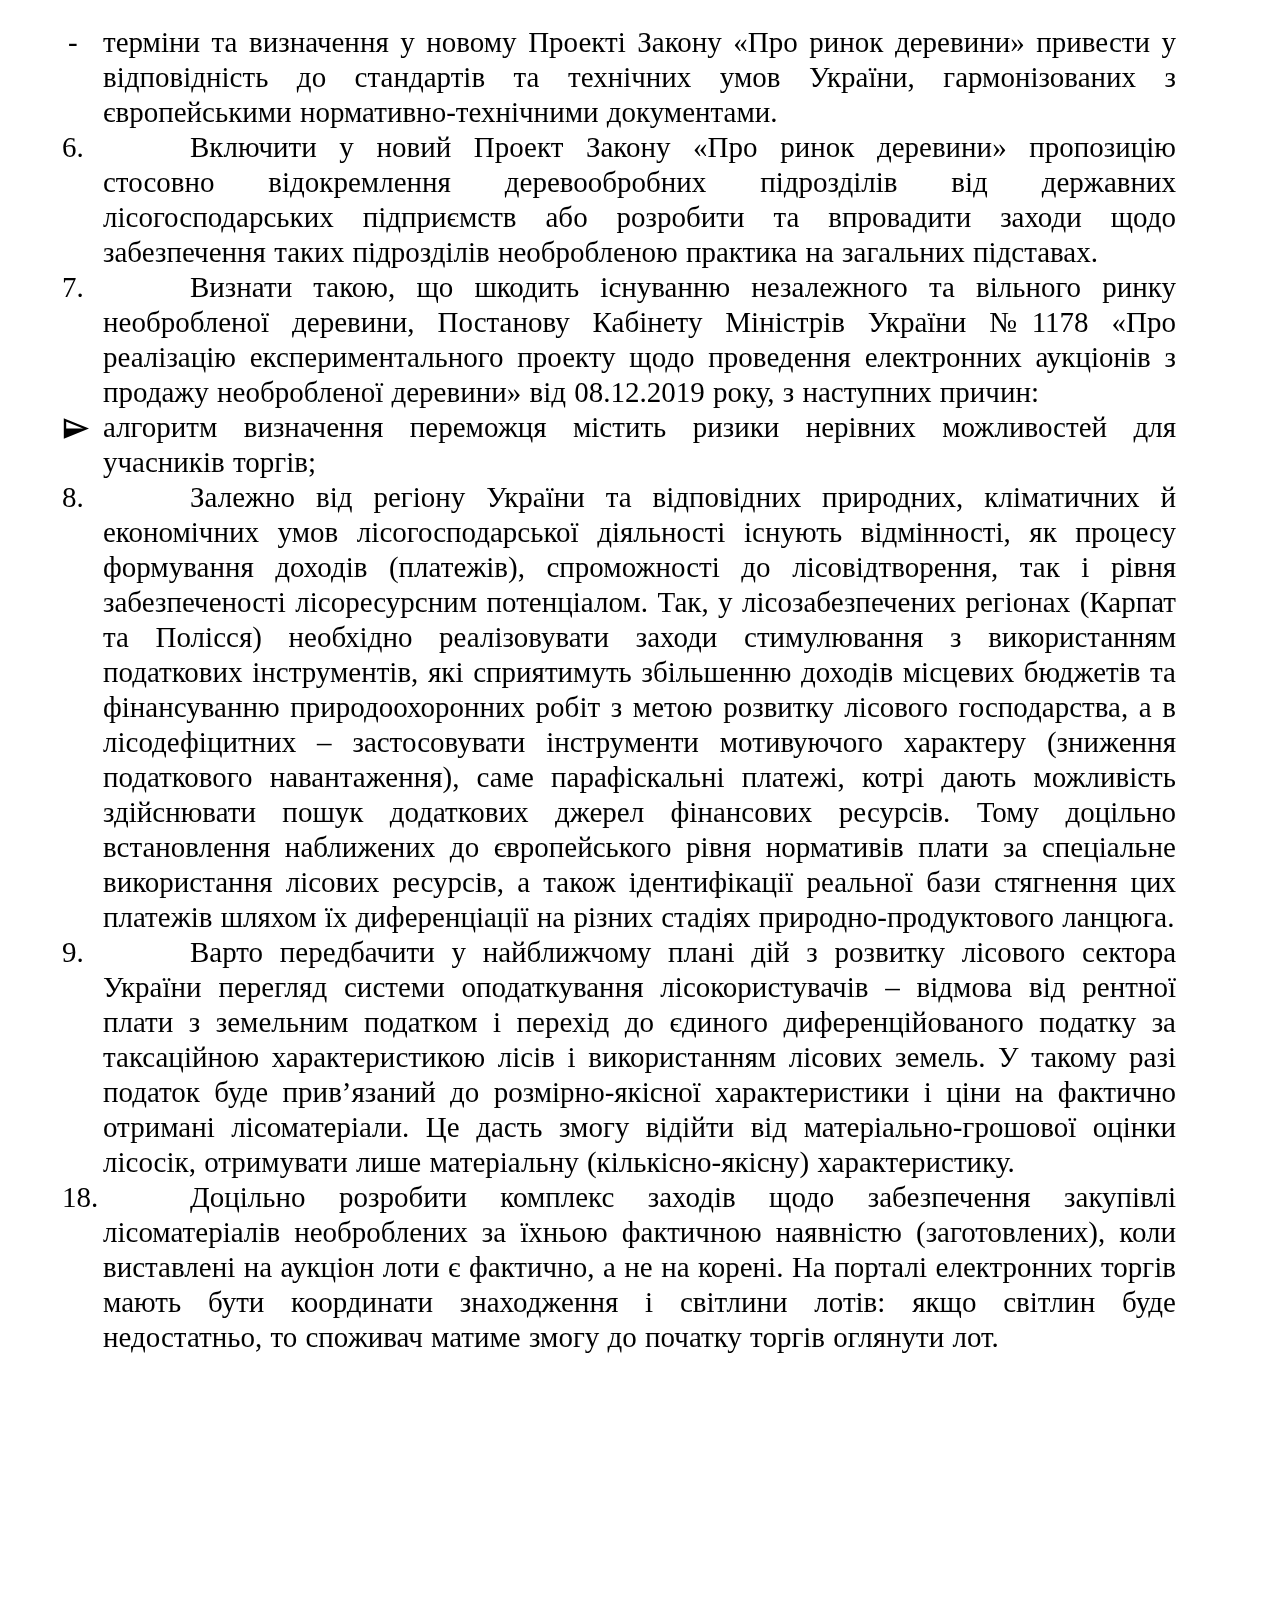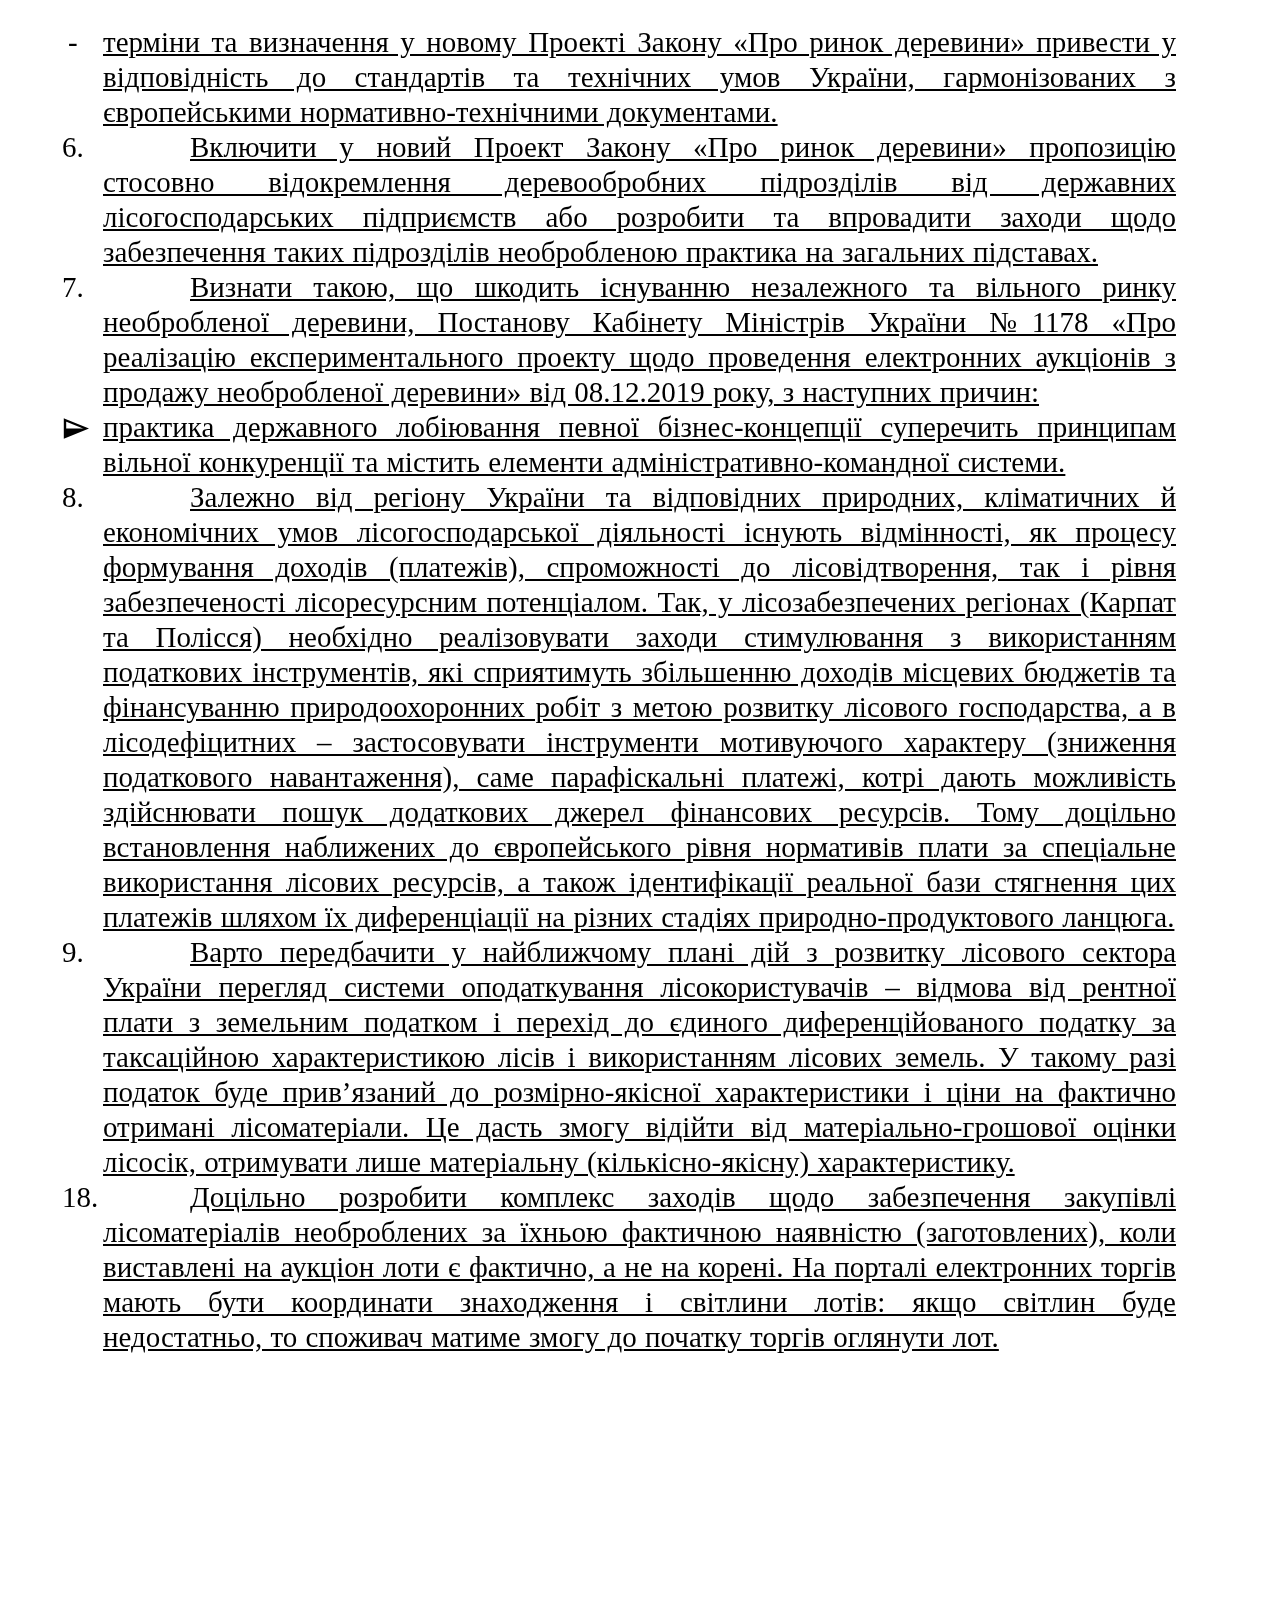--- a/index.html
+++ b/index.html
@@ -34,21 +34,21 @@
     width: 41px;
     text-align: left;
     text-indent: 0;
   }
   .para.num { text-indent: 87px; }
   .para.dash .marker { left: 6px; }
   .marker.bullet svg {
     display: block;
     margin-top: 8px;
   }
-  .txt { color: #000000; text-decoration: underline; }
+  .txt { color: #000000; }
 </style>
 </head>
 <body>
 
 <div class="page">
 
   <div class="para dash">
     <span class="marker">-</span>
     <span class="txt">терміни та визначення у новому Проекті Закону «Про ринок деревини» привести у відповідність до стандартів та технічних умов України, гармонізованих з європейськими нормативно-технічними документами.</span>
   </div>
@@ -57,31 +57,31 @@
     <span class="marker">6.</span>
     <span class="txt">Включити у новий Проект Закону «Про ринок деревини» пропозицію стосовно відокремлення деревообробних підрозділів від державних лісогосподарських підприємств або розробити та впровадити заходи щодо забезпечення таких підрозділів необробленою практика на загальних підставах.</span>
   </div>
 
   <div class="para num">
     <span class="marker">7.</span>
     <span class="txt">Визнати такою, що шкодить існуванню незалежного та вільного ринку необробленої деревини, Постанову Кабінету Міністрів України №1178 «Про реалізацію експериментального проекту щодо проведення електронних аукціонів з продажу необробленої деревини» від 08.12.2019 року, з наступних причин:</span>
   </div>
 
 
-
-
   <div class="para bull">
     <span class="marker bullet">
       <svg width="27" height="21" viewBox="0 0 27 21" aria-hidden="true">
         <polygon points="3,2 24,10.5 3,19" fill="#ffffff" stroke="#000000" stroke-width="2.4"></polygon>
         <polygon points="3,10.5 24,10.5 3,19" fill="#000000"></polygon>
       </svg>
     </span>
-    <span class="txt">практика державного лобіювання певної бізнес-концепції суперечить принципам вільної конкуренції та містить елементи адміністративно-командної системи.</span>
+    <span class="txt">алгоритм визначення переможця містить ризики нерівних можливостей для учасників торгів;</span>
   </div>
+
+
 
   <div class="para num">
     <span class="marker">8.</span>
     <span class="txt">Залежно від регіону України та відповідних природних, кліматичних й економічних умов лісогосподарської діяльності існують відмінності, як процесу формування доходів (платежів), спроможності до лісовідтворення, так і рівня забезпеченості лісоресурсним потенціалом. Так, у лісозабезпечених регіонах (Карпат та Полісся) необхідно реалізовувати заходи стимулювання з використанням податкових інструментів, які сприятимуть збільшенню доходів місцевих бюджетів та фінансуванню природоохоронних робіт з метою розвитку лісового господарства, а в лісодефіцитних – застосовувати інструменти мотивуючого характеру (зниження податкового навантаження), саме парафіскальні платежі, котрі дають можливість здійснювати пошук додаткових джерел фінансових ресурсів. Тому доцільно встановлення наближених до європейського рівня нормативів плати за спеціальне використання лісових ресурсів, а також ідентифікації реальної бази стягнення цих платежів шляхом їх диференціації на різних стадіях природно-продуктового ланцюга.</span>
   </div>
 
   <div class="para num">
     <span class="marker">9.</span>
     <span class="txt">Варто передбачити у найближчому плані дій з розвитку лісового сектора України перегляд системи оподаткування лісокористувачів – відмова від рентної плати з земельним податком і перехід до єдиного диференційованого податку за таксаційною характеристикою лісів і використанням лісових земель. У такому разі податок буде прив’язаний до розмірно-якісної характеристики і ціни на фактично отримані лісоматеріали. Це дасть змогу відійти від матеріально-грошової оцінки лісосік, отримувати лише матеріальну (кількісно-якісну) характеристику.</span>
   </div>

